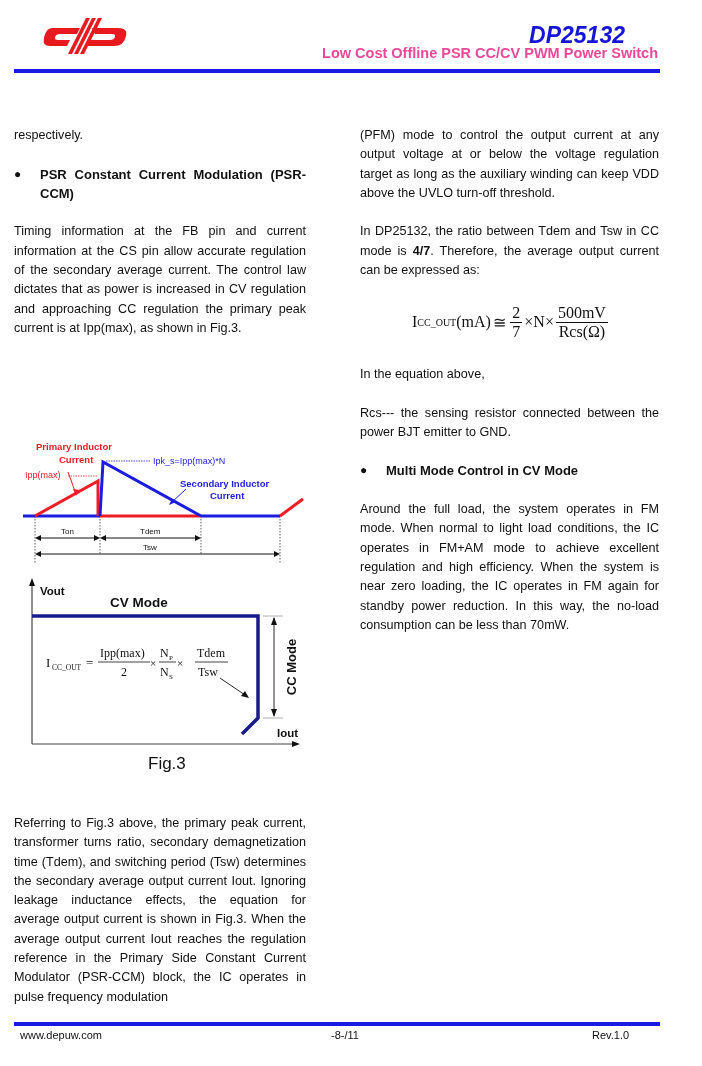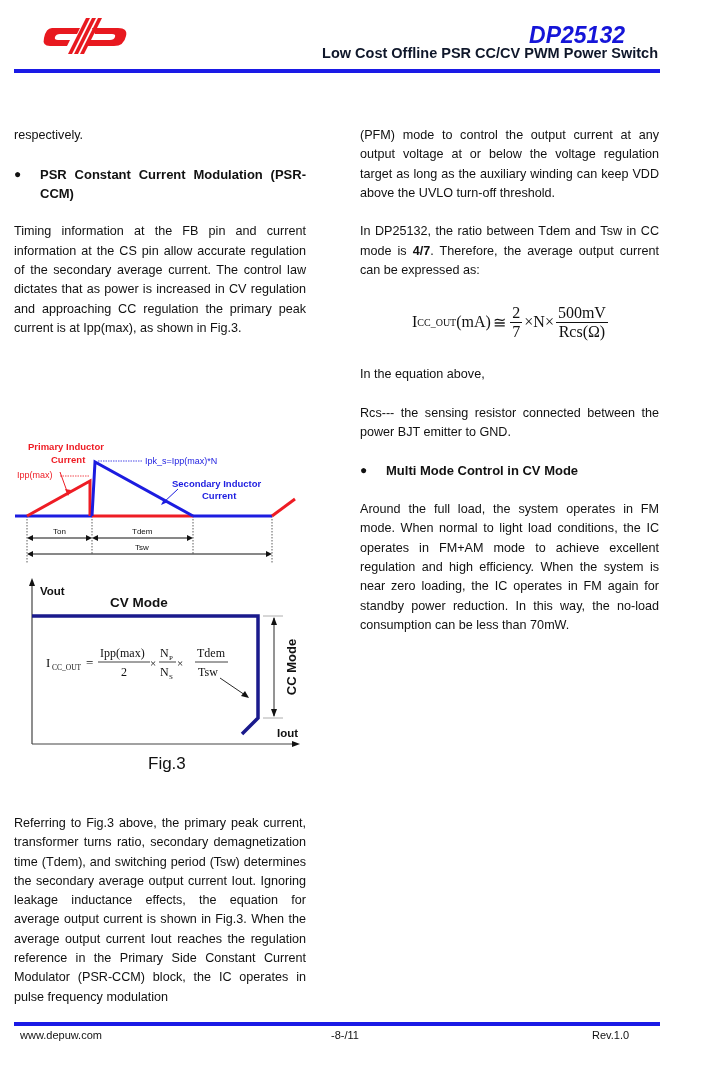--- a/index.html
+++ b/index.html
@@ -1,20 +1,20 @@
 <!DOCTYPE html>
 <html><head>
 <meta charset="utf-8">
 <style>
   html,body{margin:0;padding:0;background:#fff;}
   body{width:702px;height:1066px;position:relative;overflow:hidden;font-family:"Liberation Sans",sans-serif;color:#111;}
   .abs{position:absolute;}
   .logo{left:40px;top:16px;width:90px;height:40px;}
   .doc-id{right:77px;top:22px;font-size:23px;font-weight:bold;font-style:italic;color:#1515d8;}
-  .doc-sub{right:44px;top:45px;font-size:14.5px;font-weight:bold;color:#0f172a;}
+  .doc-sub{right:44px;top:45px;font-size:14.5px;font-weight:bold;color:#ec4899;}
   .rule{left:14px;width:646px;height:4px;background:#1a1ae6;}
   .col{width:292px;font-size:12.6px;line-height:19.3px;}
   .col p{margin:0 0 19.3px 0;text-align:justify;}
   .left{left:14px;top:126px;}
   .right{left:360px;top:126px;width:299px;}
   .bullet{display:flex;font-weight:bold;font-size:13px;margin-bottom:19.3px;}
   .bullet .dot{width:26px;flex:none;font-size:12px;}
   .bullet .txt{flex:1;text-align:justify;}
   .fig{position:absolute;}
   .caption{left:148px;top:754px;font-size:17px;}
@@ -45,21 +45,21 @@
 
 <div class="abs col left">
   <p>respectively.</p>
   <div class="bullet">
     <span class="dot">●</span>
     <span class="txt">PSR Constant Current Modulation (PSR-CCM)</span>
   </div>
   <p>Timing information at the FB pin and current information at the CS pin allow accurate regulation of the secondary average current. The control law dictates that as power is increased in CV regulation and approaching CC regulation the primary peak current is at Ipp(max), as shown in Fig.3.</p>
 </div>
 
-<div class="fig" style="left:10px;top:436px;width:300px;height:130px;text-decoration:underline;">
+<div class="fig" style="left:18px;top:436px;width:300px;height:130px;text-decoration:underline;">
   <svg width="300" height="130" viewBox="0 0 300 130" font-family="Liberation Sans, sans-serif">
 
     <g stroke="#333" stroke-width="0.8" stroke-dasharray="1.5,1.5">
       <line x1="17" y1="80" x2="17" y2="128"></line>
       <line x1="82" y1="80" x2="82" y2="118"></line>
       <line x1="183" y1="80" x2="183" y2="118"></line>
       <line x1="262" y1="80" x2="262" y2="128"></line>
     </g>
 
     <line x1="5" y1="80" x2="82" y2="80" stroke="#1c1ce0" stroke-width="3"></line>

